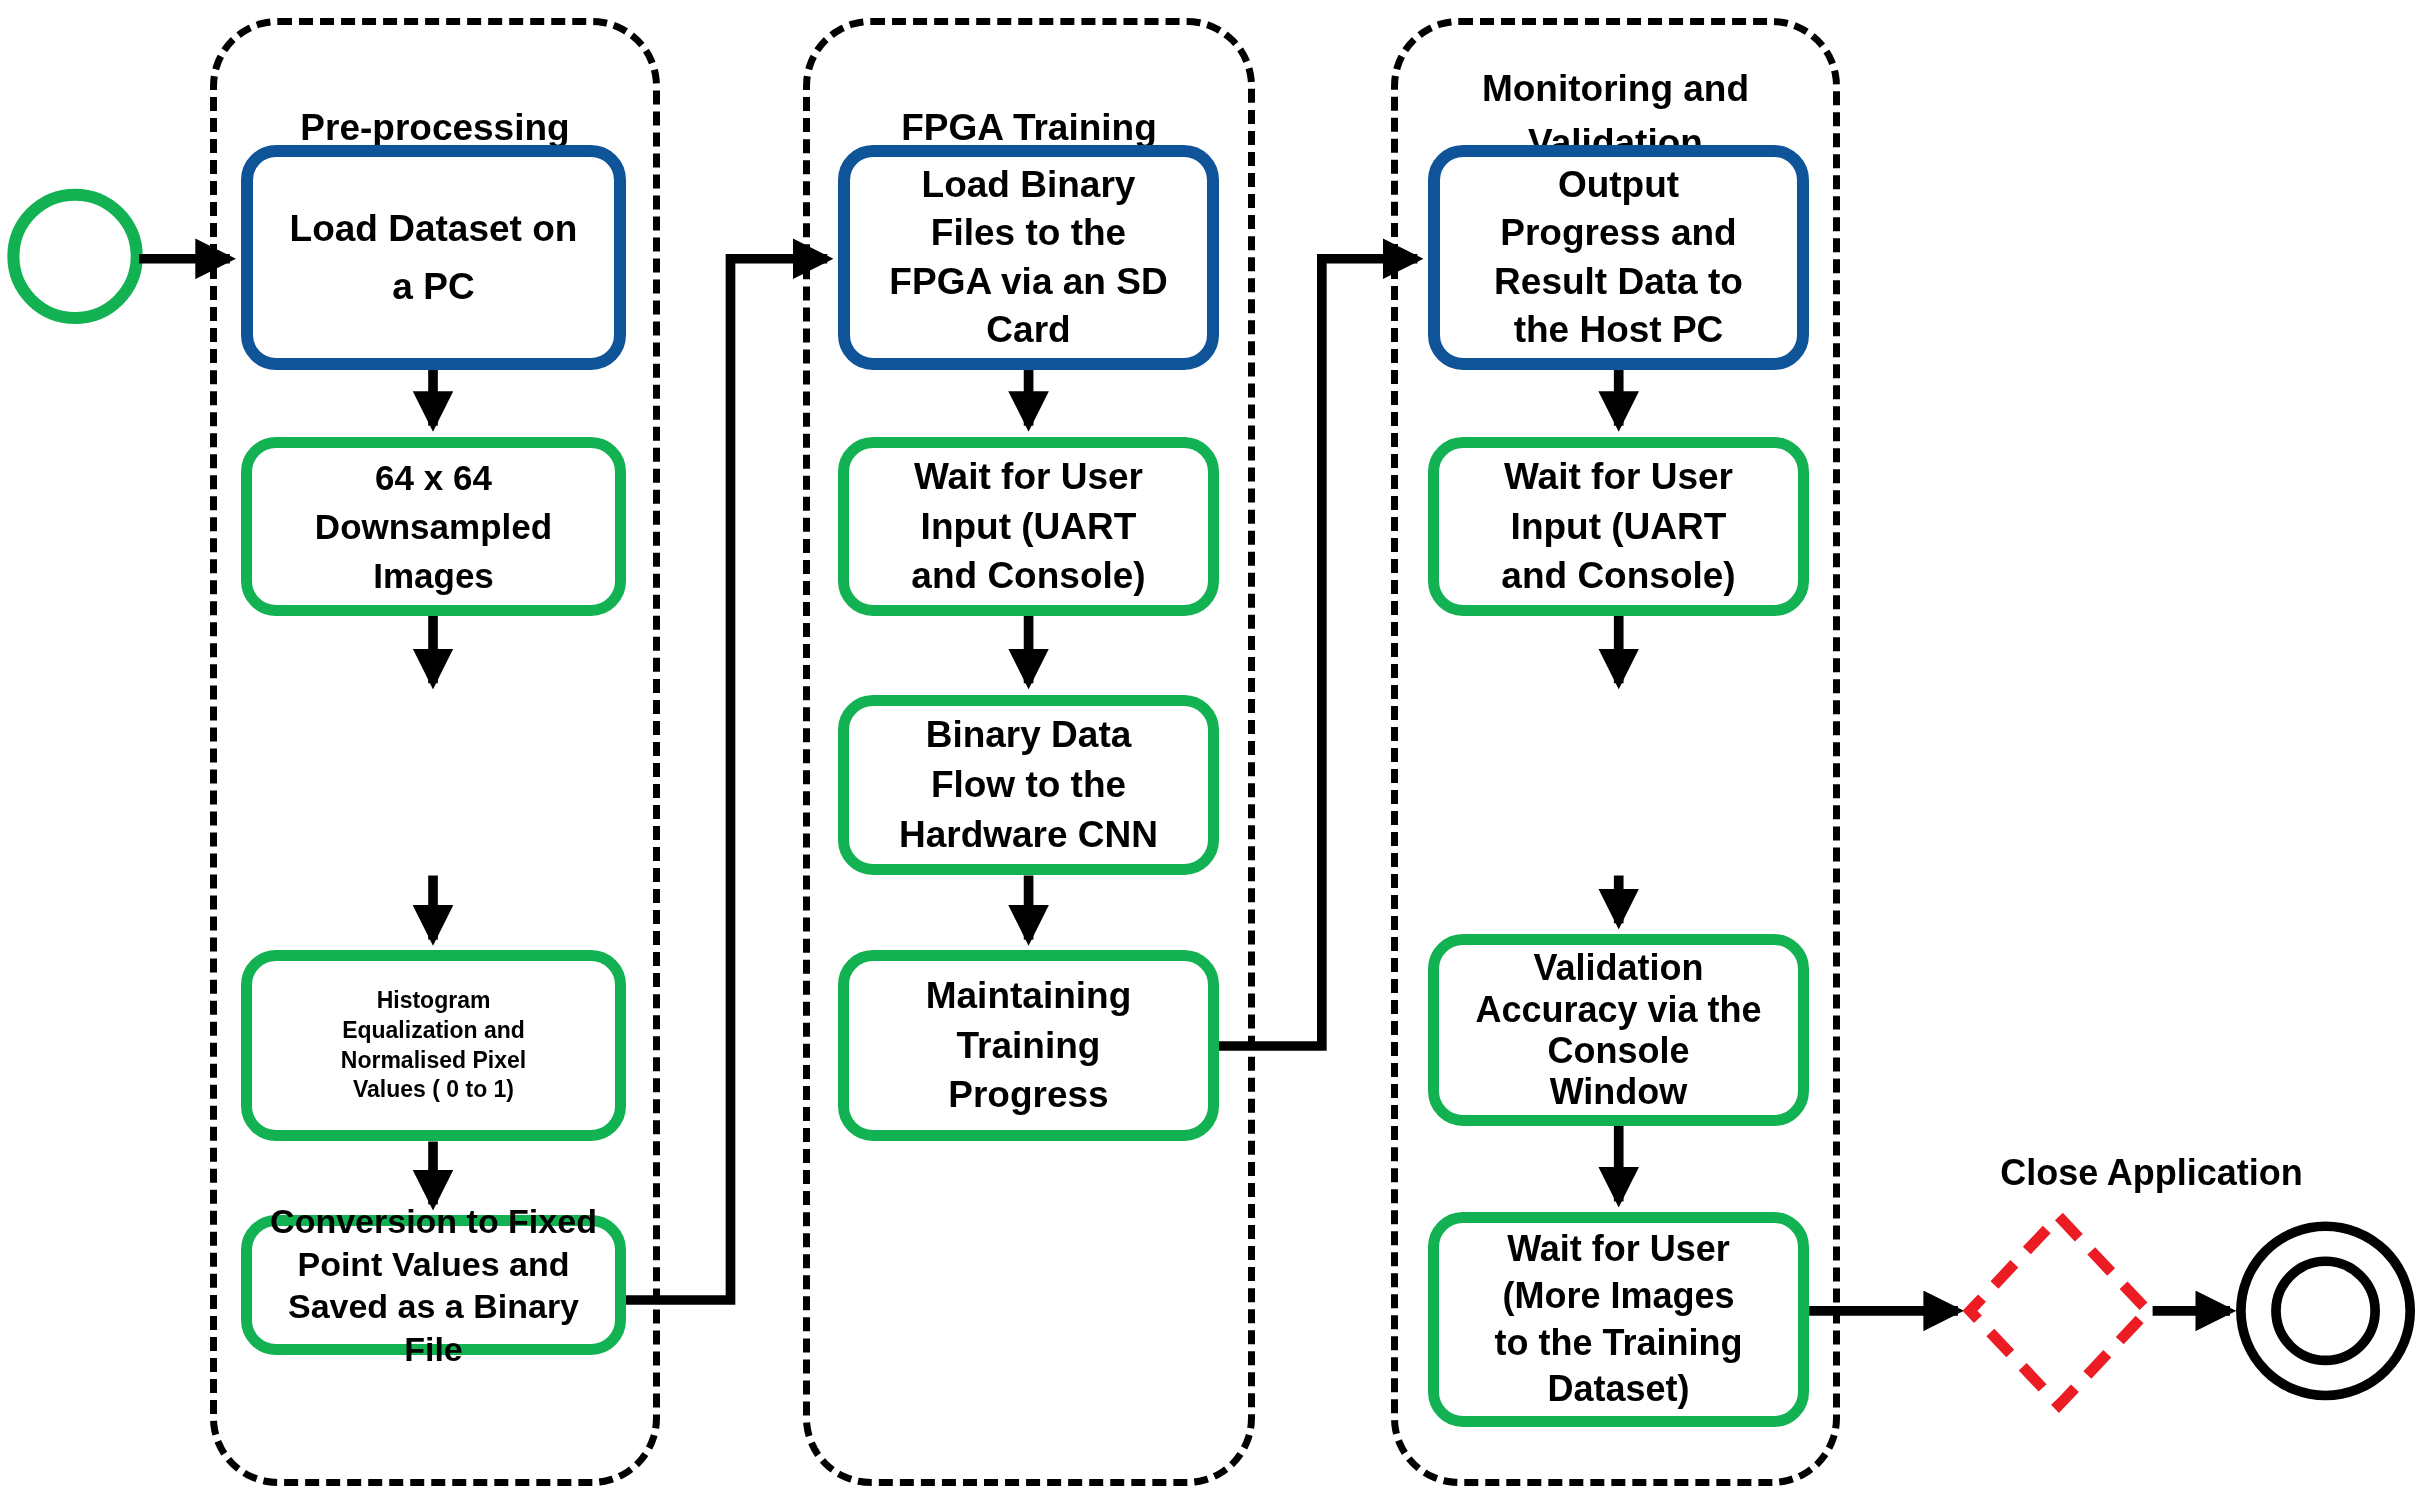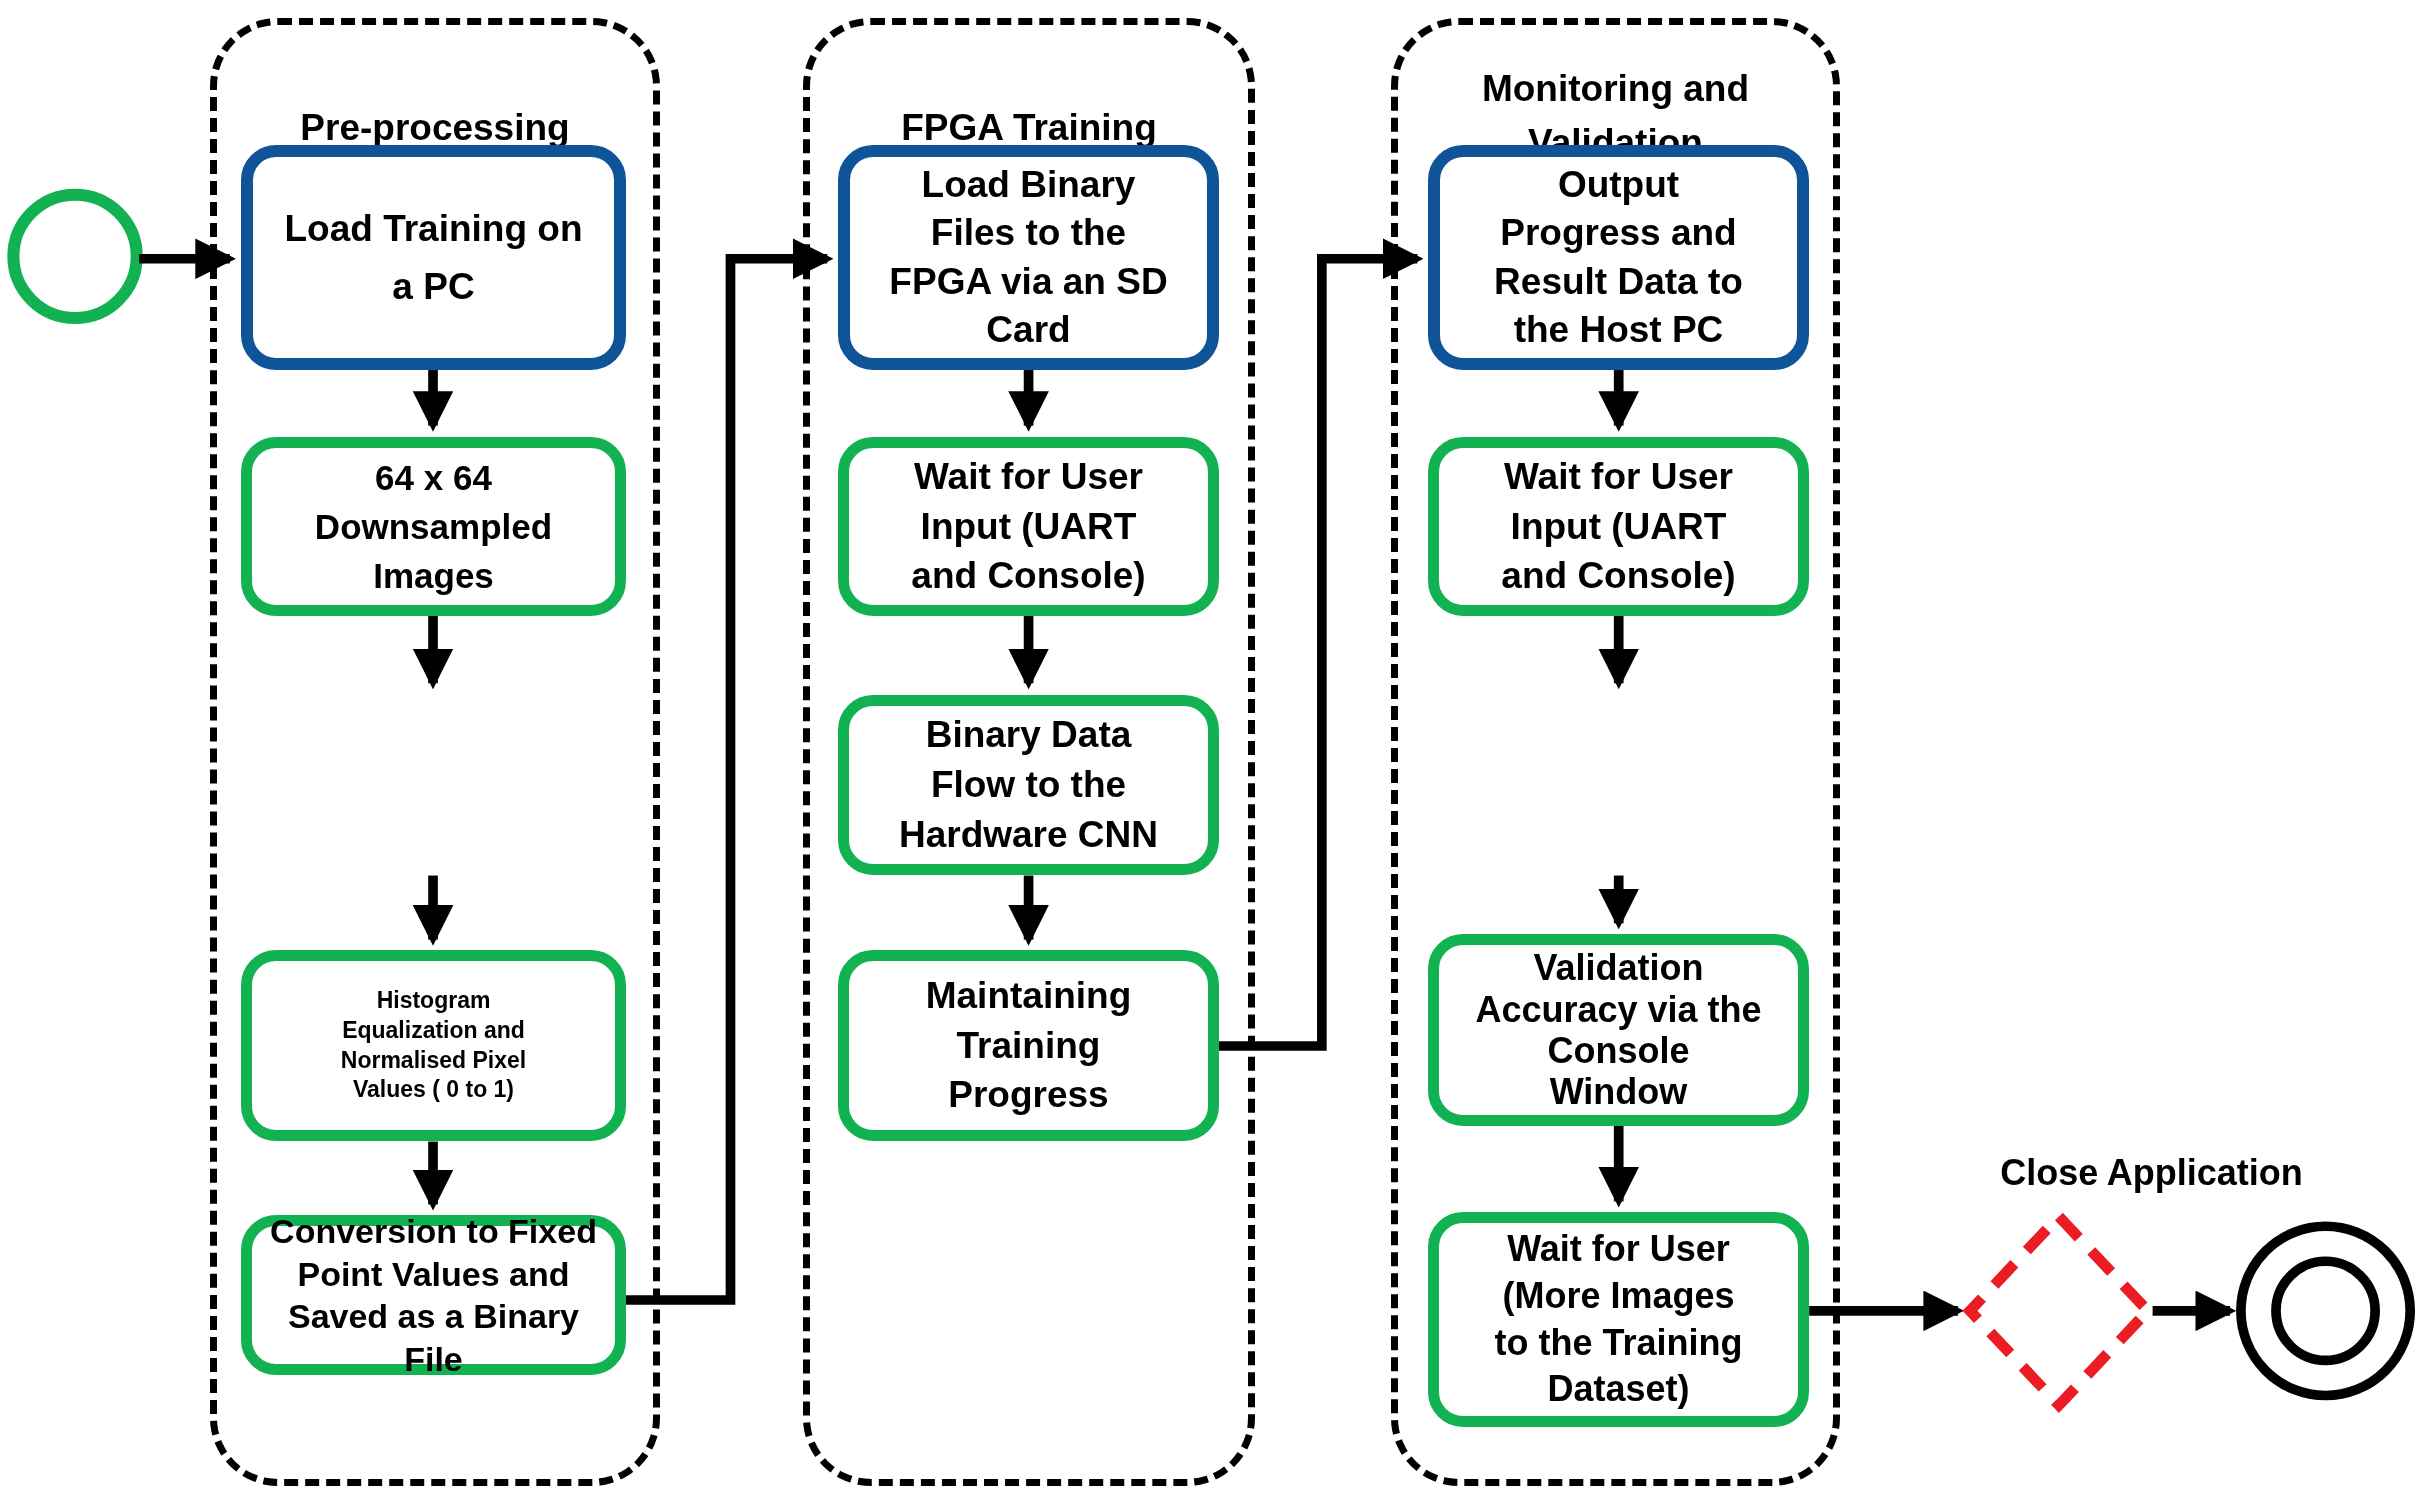--- a/index.html
+++ b/index.html
@@ -113,35 +113,35 @@
     <line class="flow-line" x1="3560" y1="2168" x2="3688" y2="2168" marker-end="url(#arrow)"></line>
 
     <circle class="end-outer" cx="3846" cy="2168" r="140"></circle>
     <circle class="end-inner" cx="3846" cy="2168" r="82"></circle>
   </svg>
 
   <div class="panel" style="left:210px;top:18px;width:450px;height:1468px;">
     <div class="panel-title" style="top:76px;">Pre-processing</div>
   </div>
   <div class="box blue" style="left:241px;top:145px;width:385px;height:225px;">
-    <div class="box-label t-2line">Load Training on
+    <div class="box-label t-2line">Load Dataset on
 a PC</div>
   </div>
   <div class="box green" style="left:241px;top:437px;width:385px;height:179px;">
     <div class="box-label t-3line-sm">64 x 64
 Downsampled
 Images</div>
   </div>
   <div class="box green" style="left:241px;top:950px;width:385px;height:191px;">
     <div class="box-label t-4line-a">Histogram
 Equalization and
 Normalised Pixel
 Values ( 0 to 1)</div>
   </div>
-  <div class="box green" style="left:241px;top:1215px;width:385px;height:160px;">
+  <div class="box green" style="left:241px;top:1215px;width:385px;height:140px;">
     <div class="box-label t-4line-b">Conversion to Fixed
 Point Values and
 Saved as a Binary
 File</div>
   </div>
 
   <div class="panel" style="left:803px;top:18px;width:452px;height:1468px;">
     <div class="panel-title" style="top:76px;">FPGA Training</div>
   </div>
   <div class="box blue" style="left:838px;top:145px;width:381px;height:225px;">

